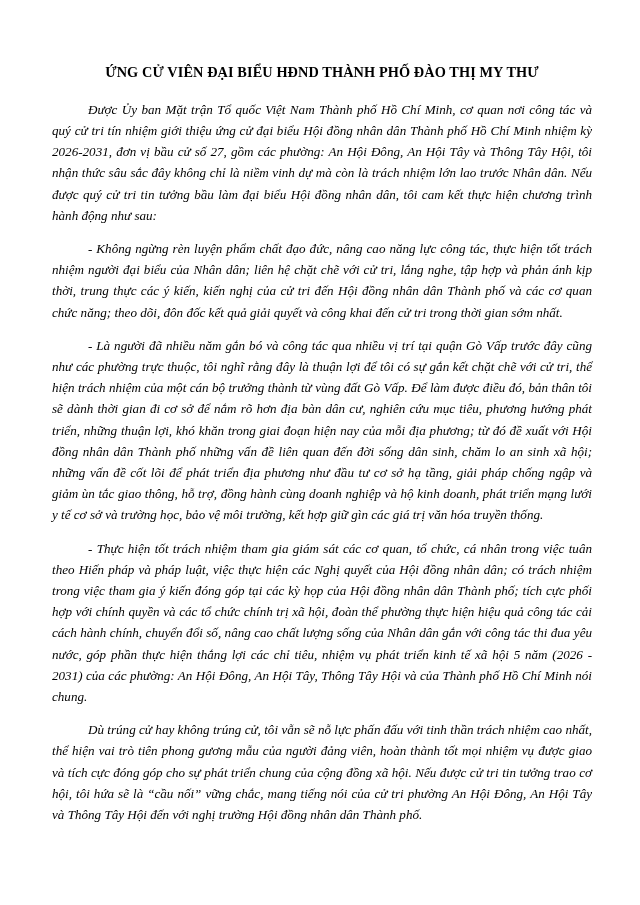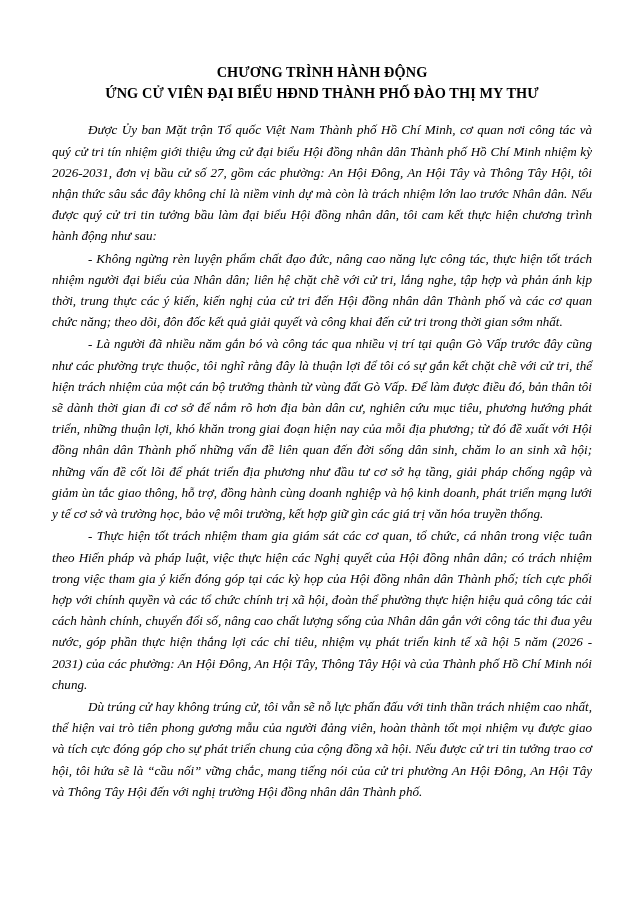--- a/index.html
+++ b/index.html
@@ -41,30 +41,29 @@
     margin: 0 0 0 0;
     text-align: justify;
     text-justify: inter-word;
     font-size: 13.1px;
     line-height: 1.62;
     text-indent: 36px;
     hyphens: none;
     font-style: italic;
   }
   p.para + p.para {
-    margin-top: 1px;
+    margin-top: 12px;
   }
 </style>
 </head>
 <body>
 
 <div class="page">
 
   <div class="doc-title">
-    <span class="line1">CHƯƠNG TRÌNH HÀNH ĐỘNG</span>
     <span class="line2">ỨNG CỬ VIÊN ĐẠI BIỂU HĐND THÀNH PHỐ ĐÀO THỊ MY THƯ</span>
   </div>
 
   <div class="body-text">
     <p class="para">Được Ủy ban Mặt trận Tổ quốc Việt Nam Thành phố Hồ Chí Minh, cơ quan nơi công tác và quý cử tri tín nhiệm giới thiệu ứng cử đại biểu Hội đồng nhân dân Thành phố Hồ Chí Minh nhiệm kỳ 2026-2031, đơn vị bầu cử số 27, gồm các phường: An Hội Đông, An Hội Tây và Thông Tây Hội, tôi nhận thức sâu sắc đây không chỉ là niềm vinh dự mà còn là trách nhiệm lớn lao trước Nhân dân. Nếu được quý cử tri tin tưởng bầu làm đại biểu Hội đồng nhân dân, tôi cam kết thực hiện chương trình hành động như sau:</p>
     <p class="para">- Không ngừng rèn luyện phẩm chất đạo đức, nâng cao năng lực công tác, thực hiện tốt trách nhiệm người đại biểu của Nhân dân; liên hệ chặt chẽ với cử tri, lắng nghe, tập hợp và phản ánh kịp thời, trung thực các ý kiến, kiến nghị của cử tri đến Hội đồng nhân dân Thành phố và các cơ quan chức năng; theo dõi, đôn đốc kết quả giải quyết và công khai đến cử tri trong thời gian sớm nhất.</p>
     <p class="para">- Là người đã nhiều năm gắn bó và công tác qua nhiều vị trí tại quận Gò Vấp trước đây cũng như các phường trực thuộc, tôi nghĩ rằng đây là thuận lợi để tôi có sự gắn kết chặt chẽ với cử tri, thể hiện trách nhiệm của một cán bộ trưởng thành từ vùng đất Gò Vấp. Để làm được điều đó, bản thân tôi sẽ dành thời gian đi cơ sở để nắm rõ hơn địa bàn dân cư, nghiên cứu mục tiêu, phương hướng phát triển, những thuận lợi, khó khăn trong giai đoạn hiện nay của mỗi địa phương; từ đó đề xuất với Hội đồng nhân dân Thành phố những vấn đề liên quan đến đời sống dân sinh, chăm lo an sinh xã hội; những vấn đề cốt lõi để phát triển địa phương như đầu tư cơ sở hạ tầng, giải pháp chống ngập và giảm ùn tắc giao thông, hỗ trợ, đồng hành cùng doanh nghiệp và hộ kinh doanh, phát triển mạng lưới y tế cơ sở và trường học, bảo vệ môi trường, kết hợp giữ gìn các giá trị văn hóa truyền thống.</p>
     <p class="para">- Thực hiện tốt trách nhiệm tham gia giám sát các cơ quan, tổ chức, cá nhân trong việc tuân theo Hiến pháp và pháp luật, việc thực hiện các Nghị quyết của Hội đồng nhân dân; có trách nhiệm trong việc tham gia ý kiến đóng góp tại các kỳ họp của Hội đồng nhân dân Thành phố; tích cực phối hợp với chính quyền và các tổ chức chính trị xã hội, đoàn thể phường thực hiện hiệu quả công tác cải cách hành chính, chuyển đổi số, nâng cao chất lượng sống của Nhân dân gắn với công tác thi đua yêu nước, góp phần thực hiện thắng lợi các chỉ tiêu, nhiệm vụ phát triển kinh tế xã hội 5 năm (2026 - 2031) của các phường: An Hội Đông, An Hội Tây, Thông Tây Hội và của Thành phố Hồ Chí Minh nói chung.</p>
     <p class="para">Dù trúng cử hay không trúng cử, tôi vẫn sẽ nỗ lực phấn đấu với tinh thần trách nhiệm cao nhất, thể hiện vai trò tiên phong gương mẫu của người đảng viên, hoàn thành tốt mọi nhiệm vụ được giao và tích cực đóng góp cho sự phát triển chung của cộng đồng xã hội. Nếu được cử tri tin tưởng trao cơ hội, tôi hứa sẽ là “cầu nối” vững chắc, mang tiếng nói của cử tri phường An Hội Đông, An Hội Tây và Thông Tây Hội đến với nghị trường Hội đồng nhân dân Thành phố.</p>
   </div>

